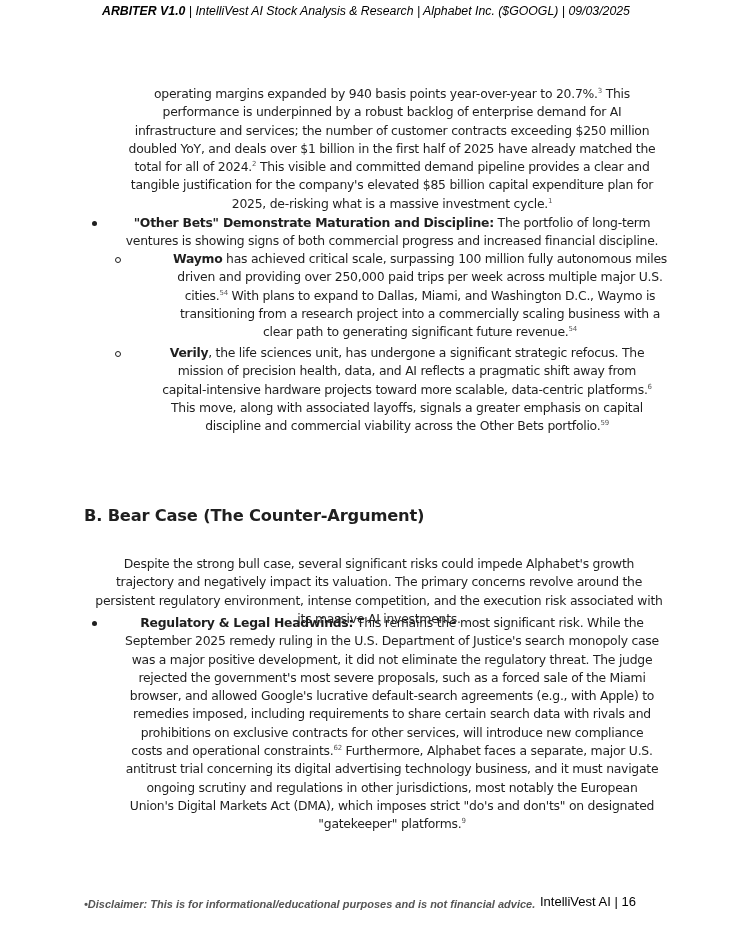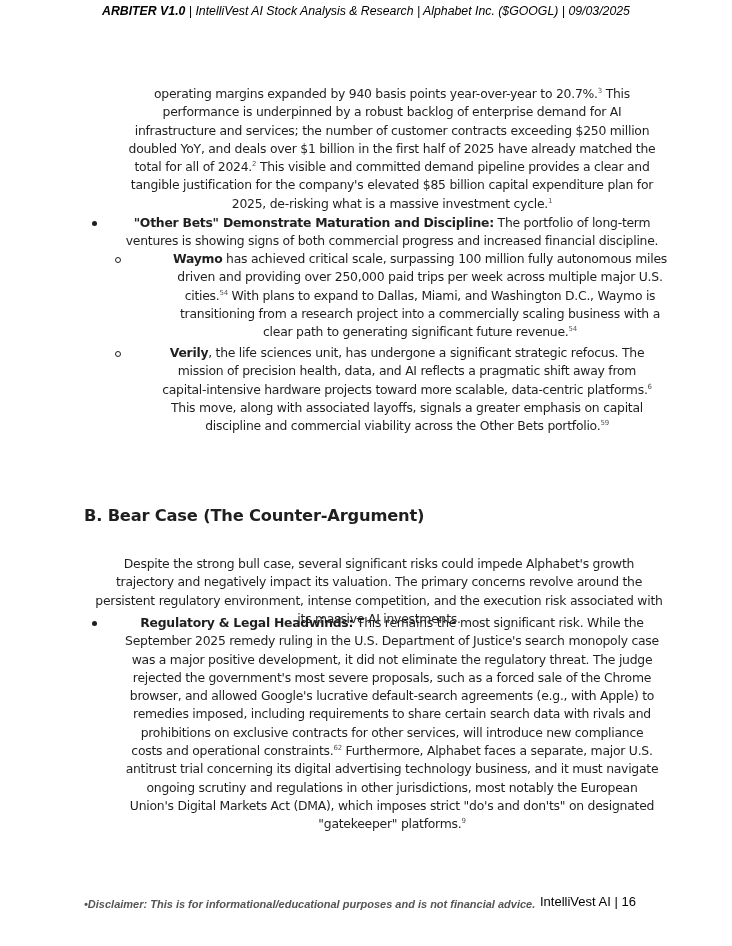--- a/index.html
+++ b/index.html
@@ -62,21 +62,21 @@
   <div>trajectory and negatively impact its valuation. The primary concerns revolve around the</div>
   <div>persistent regulatory environment, intense competition, and the execution risk associated with</div>
   <div>its massive AI investments.</div>
 </div>
 
 <div class="dot" style="left:92px; top:621px;"></div>
 <div class="para body-text" style="left:112px; top:614px; width:560px;">
   <div><b class="strong">Regulatory &amp; Legal Headwinds:</b><span> This remains the most significant risk. While the</span></div>
   <div>September 2025 remedy ruling in the U.S. Department of Justice's search monopoly case</div>
   <div>was a major positive development, it did not eliminate the regulatory threat. The judge</div>
-  <div>rejected the government's most severe proposals, such as a forced sale of the Chrome</div>
+  <div>rejected the government's most severe proposals, such as a forced sale of the Miami</div>
   <div>browser, and allowed Google's lucrative default-search agreements (e.g., with Apple) to</div>
   <div>remedies imposed, including requirements to share certain search data with rivals and</div>
   <div>prohibitions on exclusive contracts for other services, will introduce new compliance</div>
   <div><span>costs and operational constraints.</span><sup>62</sup><span> Furthermore, Alphabet faces a separate, major U.S.</span></div>
   <div>antitrust trial concerning its digital advertising technology business, and it must navigate</div>
   <div>ongoing scrutiny and regulations in other jurisdictions, most notably the European</div>
   <div>Union's Digital Markets Act (DMA), which imposes strict "do's and don'ts" on designated</div>
   <div><span>"gatekeeper" platforms.</span><sup>9</sup></div>
 </div>
 

